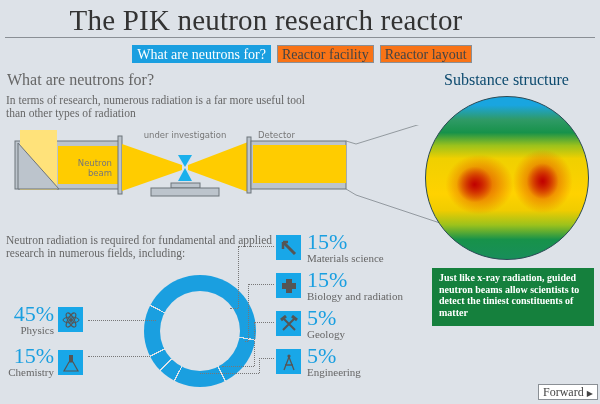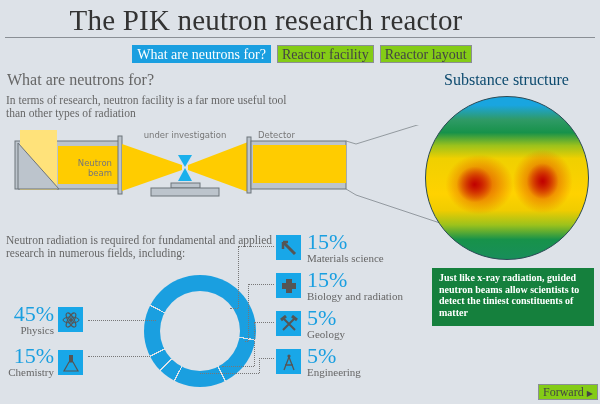--- a/index.html
+++ b/index.html
@@ -1,21 +1,21 @@
 <!DOCTYPE html>
 <html><head>
 <meta charset="utf-8">
 <style>
   * { box-sizing: border-box; margin: 0; padding: 0; }
   html, body { width: 600px; height: 404px; overflow: hidden; }
   body { background: #dde2e8; font-family: "DejaVu Serif", serif; color: #555; position: relative; }
   .title { position: absolute; top: 4px; left: 0; width: 532px; text-align: center; font-family: "Liberation Serif", serif; font-size: 29px; color: #333; letter-spacing: 0.2px; }
   .rule { position: absolute; top: 37px; left: 5px; width: 590px; height: 1px; background: #8a8f95; }
   .tabs { position: absolute; top: 45px; left: 0; width: 600px; display: flex; justify-content: center; gap: 6px; padding-left: 4px; }
-  .tab { font-family: "Liberation Serif", serif; font-size: 14px; padding: 1px 4px; border: 1px solid #8a8f95; background: #84cc16; color: #444; height: 18px; line-height: 15px; white-space: nowrap; }
+  .tab { font-family: "Liberation Serif", serif; font-size: 14px; padding: 1px 4px; border: 1px solid #8a8f95; background: #f97316; color: #444; height: 18px; line-height: 15px; white-space: nowrap; }
   .tab.active { background: #1a9fe0; color: #fff; border-color: #1a9fe0; }
   .h2 { position: absolute; top: 71px; left: 7px; font-family: "Liberation Serif", serif; font-size: 16px; color: #666; }
   .intro { position: absolute; top: 94px; left: 6px; width: 300px; font-family: "Liberation Serif", serif; font-size: 11.5px; line-height: 13px; color: #666; }
   .h2r { position: absolute; top: 71px; left: 444px; font-family: "Liberation Serif", serif; font-size: 16px; color: #0c4a6e; }
   .diagram { position: absolute; left: 0; top: 125px; width: 440px; height: 110px; }
   .lbl-sans { font-family: "DejaVu Sans", sans-serif; font-size: 8.5px; color: #777; position: absolute; text-align: center; line-height: 10px; }
   .sphere { position: absolute; left: 425px; top: 96px; width: 164px; height: 164px; border-radius: 50%; border: 1px solid #2a4a55;
     background:
       radial-gradient(ellipse 18px 18px at 30% 54%, #c00000 0%, rgba(200,0,0,0) 100%),
       radial-gradient(ellipse 16px 18px at 72% 52%, #c00000 0%, rgba(200,0,0,0) 100%),
@@ -25,38 +25,38 @@
   }
   .callout { position: absolute; left: 432px; top: 268px; width: 162px; height: 58px; background: #15803d; color: #fff; font-family: "Liberation Serif", serif; font-weight: bold; font-size: 10px; line-height: 11.5px; padding: 4px 7px; }
   .fields { position: absolute; top: 234px; left: 6px; width: 270px; font-family: "Liberation Serif", serif; font-size: 11.5px; line-height: 13px; color: #666; }
   .donut { position: absolute; left: 144px; top: 275px; width: 112px; height: 112px; border-radius: 50%; }
   .donut::after { content: ""; position: absolute; left: 16px; top: 16px; width: 80px; height: 80px; border-radius: 50%; background: #dde2e8; }
   .pct { font-family: "Liberation Serif", serif; color: #1a9fe0; font-size: 22px; line-height: 20px; }
   .name { font-family: "Liberation Serif", serif; color: #666; font-size: 11px; line-height: 12px; }
   .iconbox { position: absolute; width: 25px; height: 25px; background: #18a7e8; display: flex; align-items: center; justify-content: center; }
   .left-item { position: absolute; text-align: right; }
   .right-item { position: absolute; }
-  .forward { position: absolute; left: 538px; top: 384px; height: 16px; padding: 0 4px; border: 1px solid #8a8f95; background: #84cc16; font-family: "Liberation Serif", serif; font-size: 12px; line-height: 14px; color: #444; }
+  .forward { position: absolute; left: 538px; top: 384px; height: 16px; padding: 0 4px; border: 1px solid #8a8f95; background: #ffffff; font-family: "Liberation Serif", serif; font-size: 12px; line-height: 14px; color: #444; }
   .dash { position: absolute; border-color: #777; border-style: dotted; border-width: 0; }
   svg { display: block; }
 </style>
 </head>
 <body>
 
 <div class="title">The PIK neutron research reactor</div>
 <div class="rule"></div>
 
 <div class="tabs">
   <div class="tab active">What are neutrons for?</div>
   <div class="tab">Reactor facility</div>
   <div class="tab">Reactor layout</div>
 </div>
 
 <div class="h2">What are neutrons for?</div>
-<div class="intro">In terms of research, neutron facility is a far more useful tool than other types of radiation</div>
+<div class="intro">In terms of research, numerous radiation is a far more useful tool than other types of radiation</div>
 <div class="h2r">Substance structure</div>
 
 <div class="diagram">
   <svg width="440" height="110" viewBox="0 0 440 110">
 
     <rect x="15" y="16" width="104" height="48" fill="#bcc4cc" stroke="#6d747a" stroke-width="1"></rect>
 
     <rect x="20" y="5" width="37" height="60" fill="#ffe27a"></rect>
     <polygon points="18,18 59,64 18,64" fill="#bcc4cc" stroke="#6d747a" stroke-width="1"></polygon>
 

